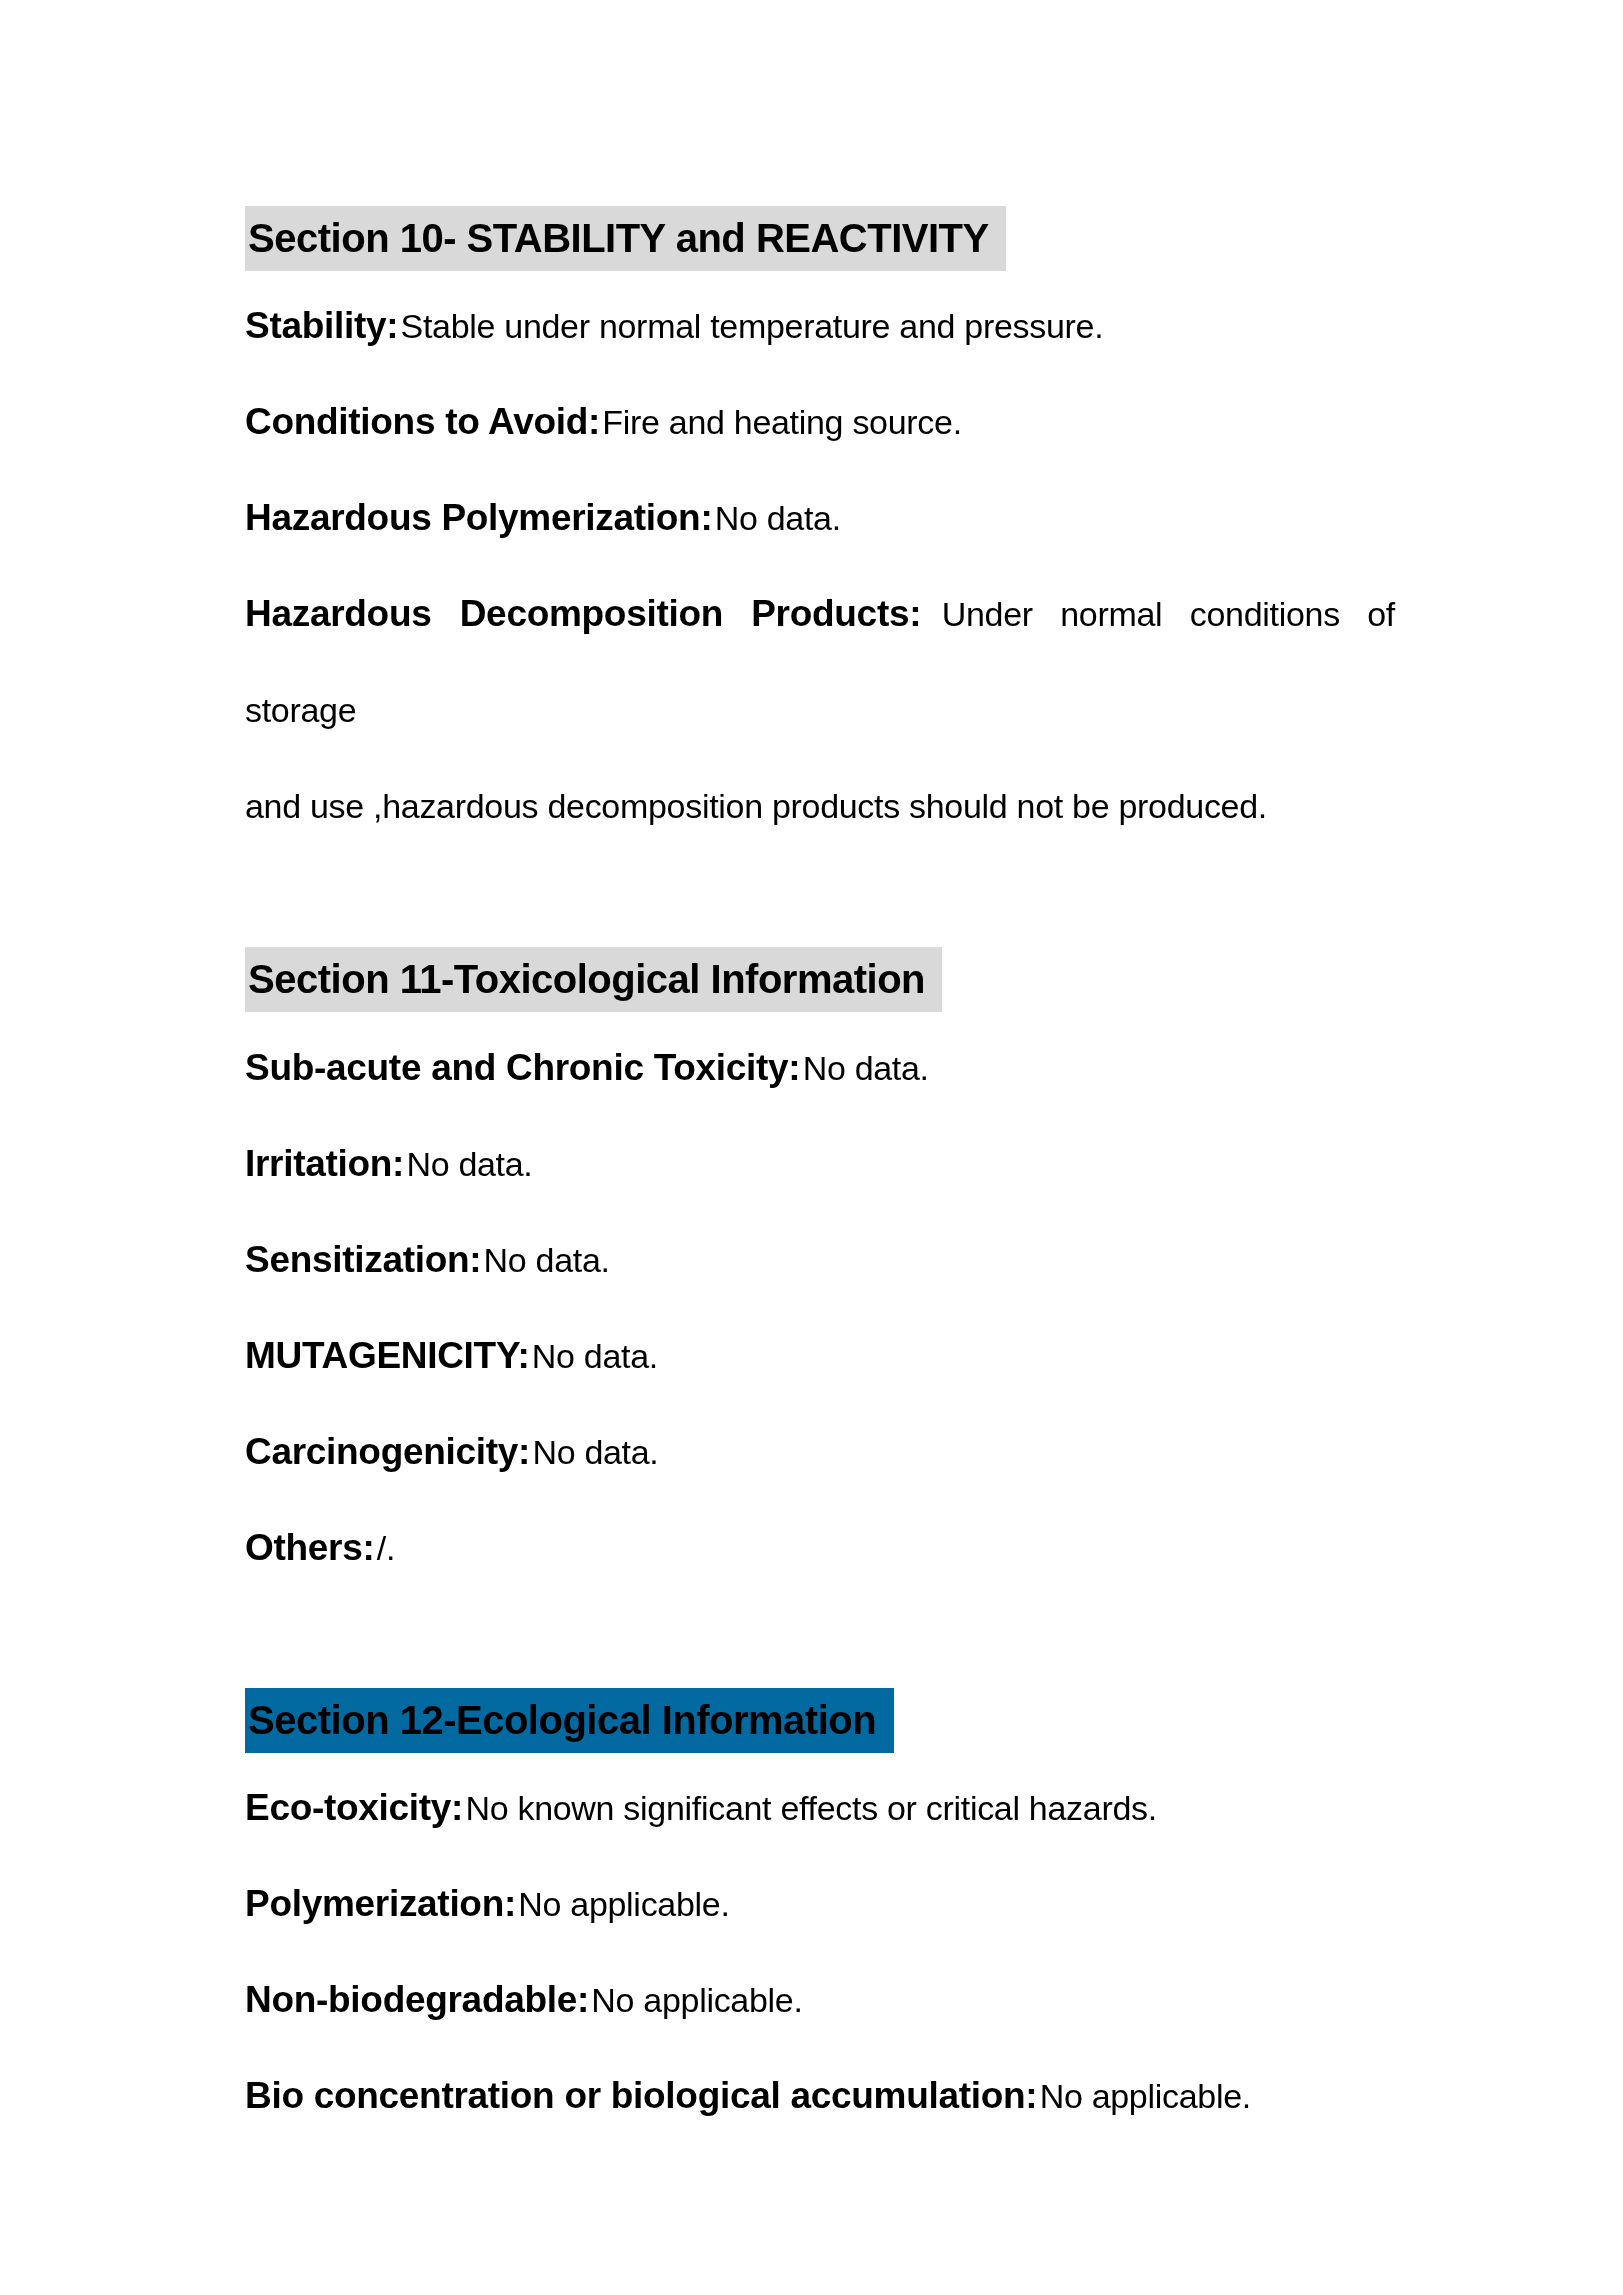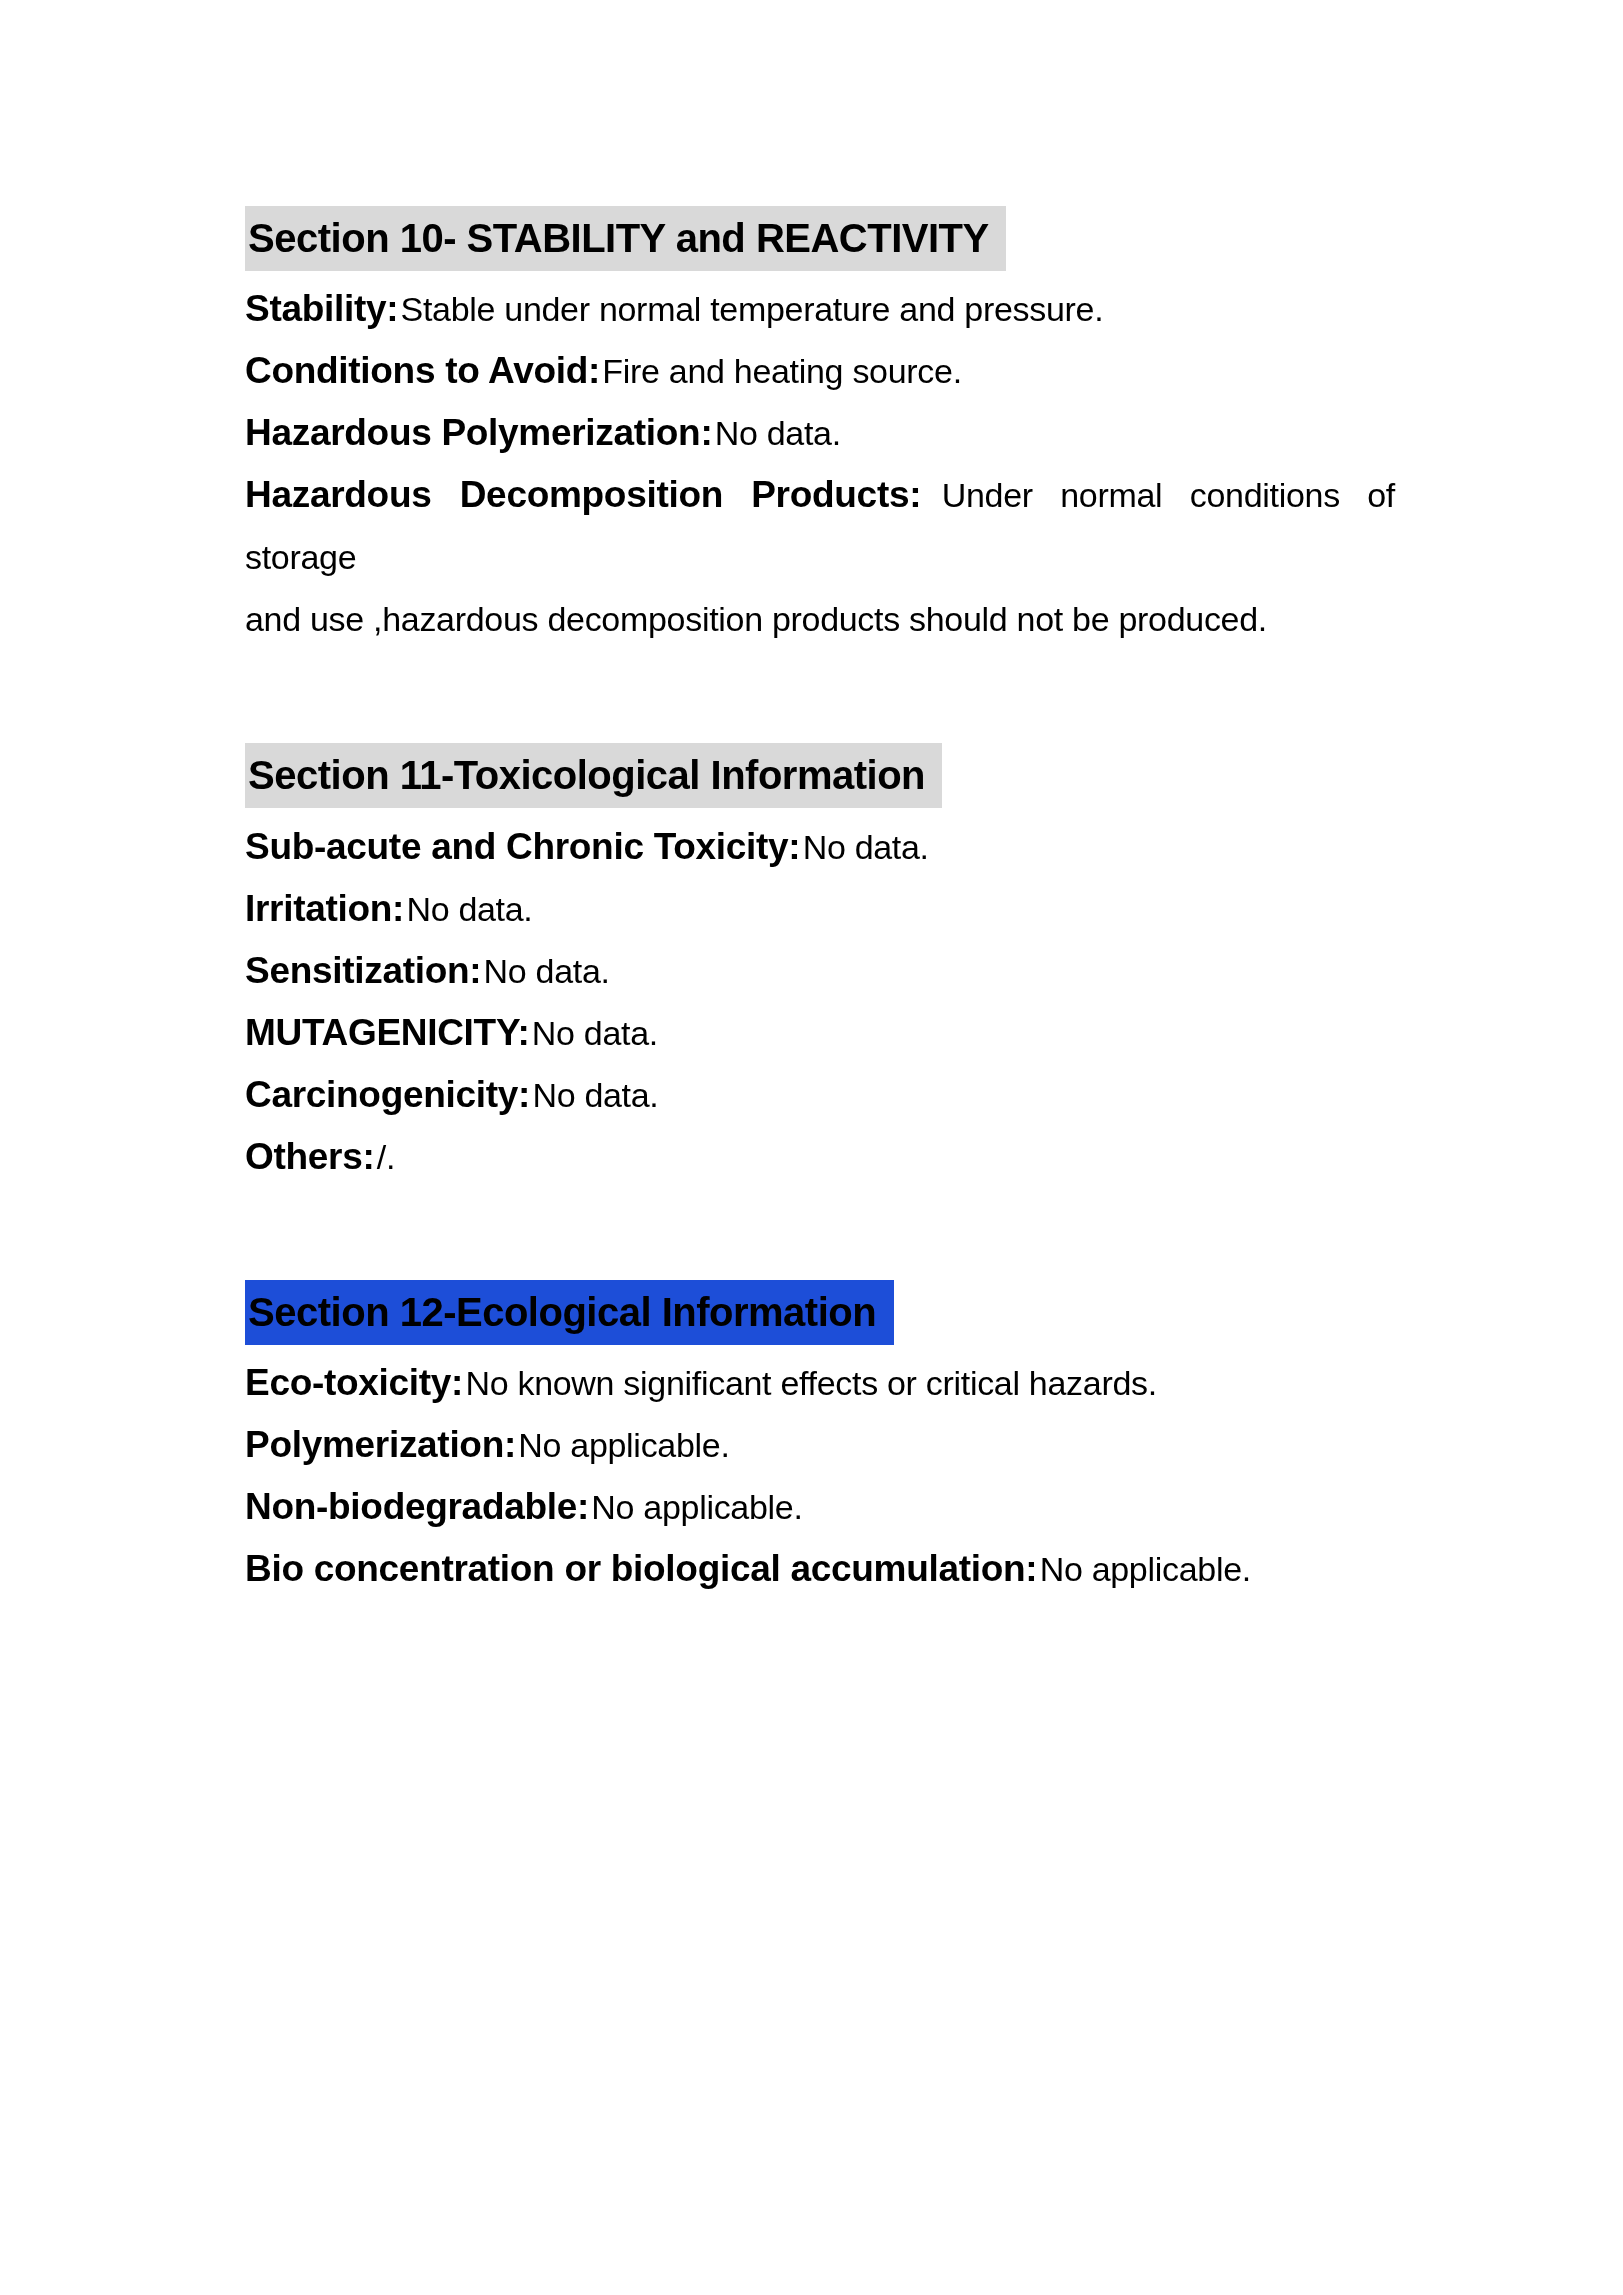--- a/index.html
+++ b/index.html
@@ -34,21 +34,21 @@
     font-weight: 700;
     letter-spacing: -0.5px;
     padding: 0 17.4px 0 3.1px;
     white-space: nowrap;
   }
   .lines {
     margin-top: 12.3px;
   }
   .line {
     margin: 0;
-    line-height: 52px;
+    line-height: 86px;
     white-space: nowrap;
   }
   .line.justified {
     white-space: normal;
     text-align: justify;
     text-align-last: justify;
   }
   .lbl {
     font-weight: 700;
     font-size: 37px;
@@ -118,21 +118,21 @@
       </p>
       <p class="line">
         <span class="lbl">Others:</span>
         <span class="val">/.</span>
       </p>
     </div>
   </section>
 
   <section id="s12">
     <div class="sec-title-row">
-      <span class="sec-title" style="background: #1d4ed8;">Section 12-Ecological Information</span>
+      <span class="sec-title" style="background: #0369a1;">Section 12-Ecological Information</span>
     </div>
     <div class="lines">
       <p class="line">
         <span class="lbl">Eco-toxicity:</span>
         <span class="val">No known significant effects or critical hazards.</span>
       </p>
       <p class="line">
         <span class="lbl">Polymerization:</span>
         <span class="val">No applicable.</span>
       </p>

